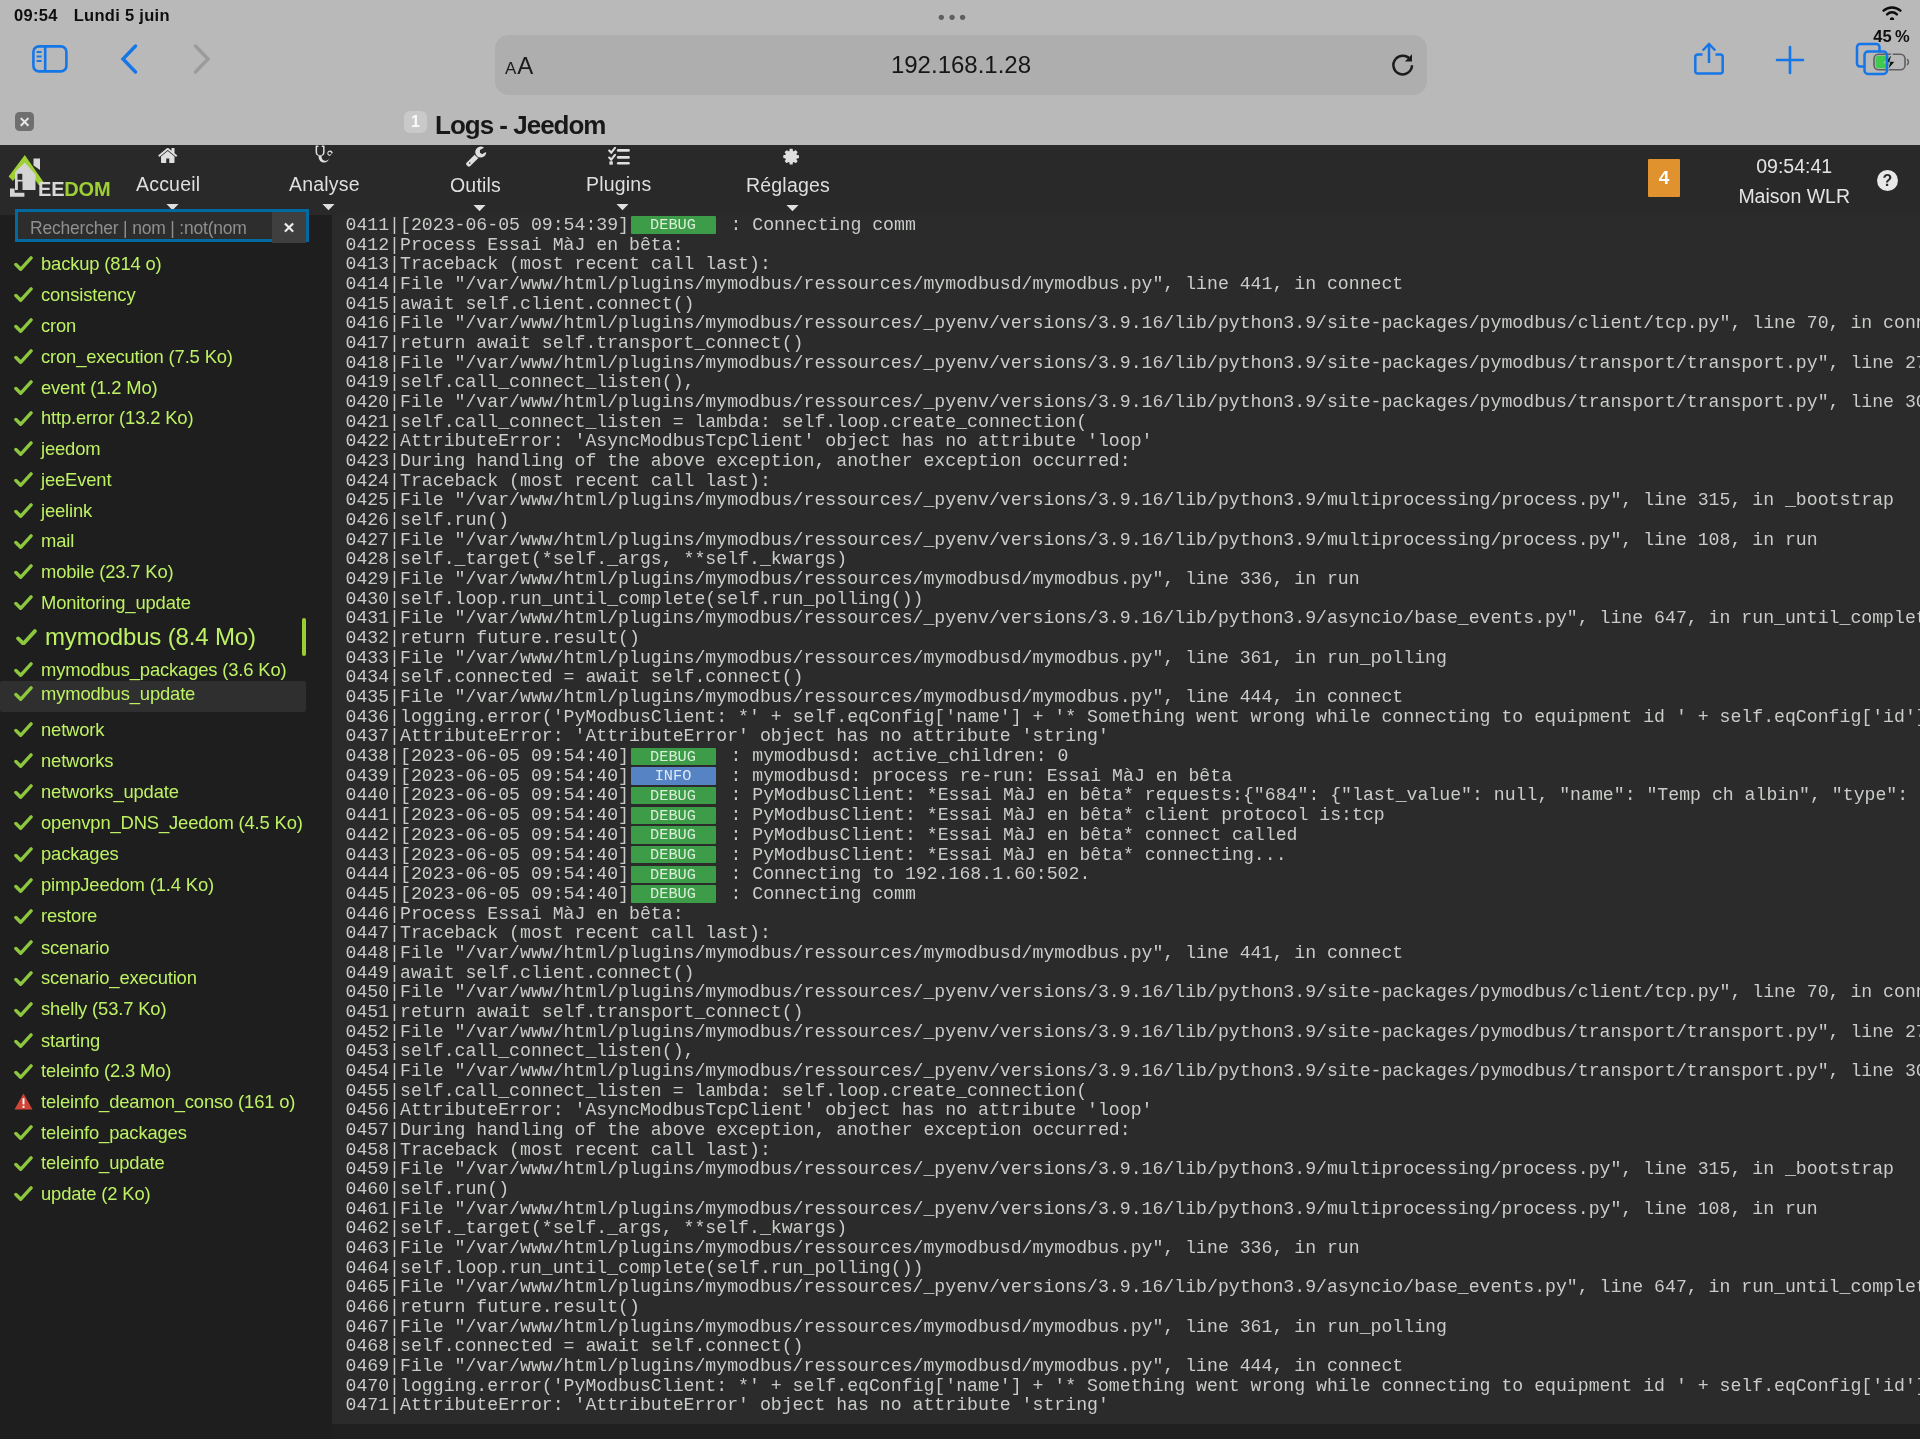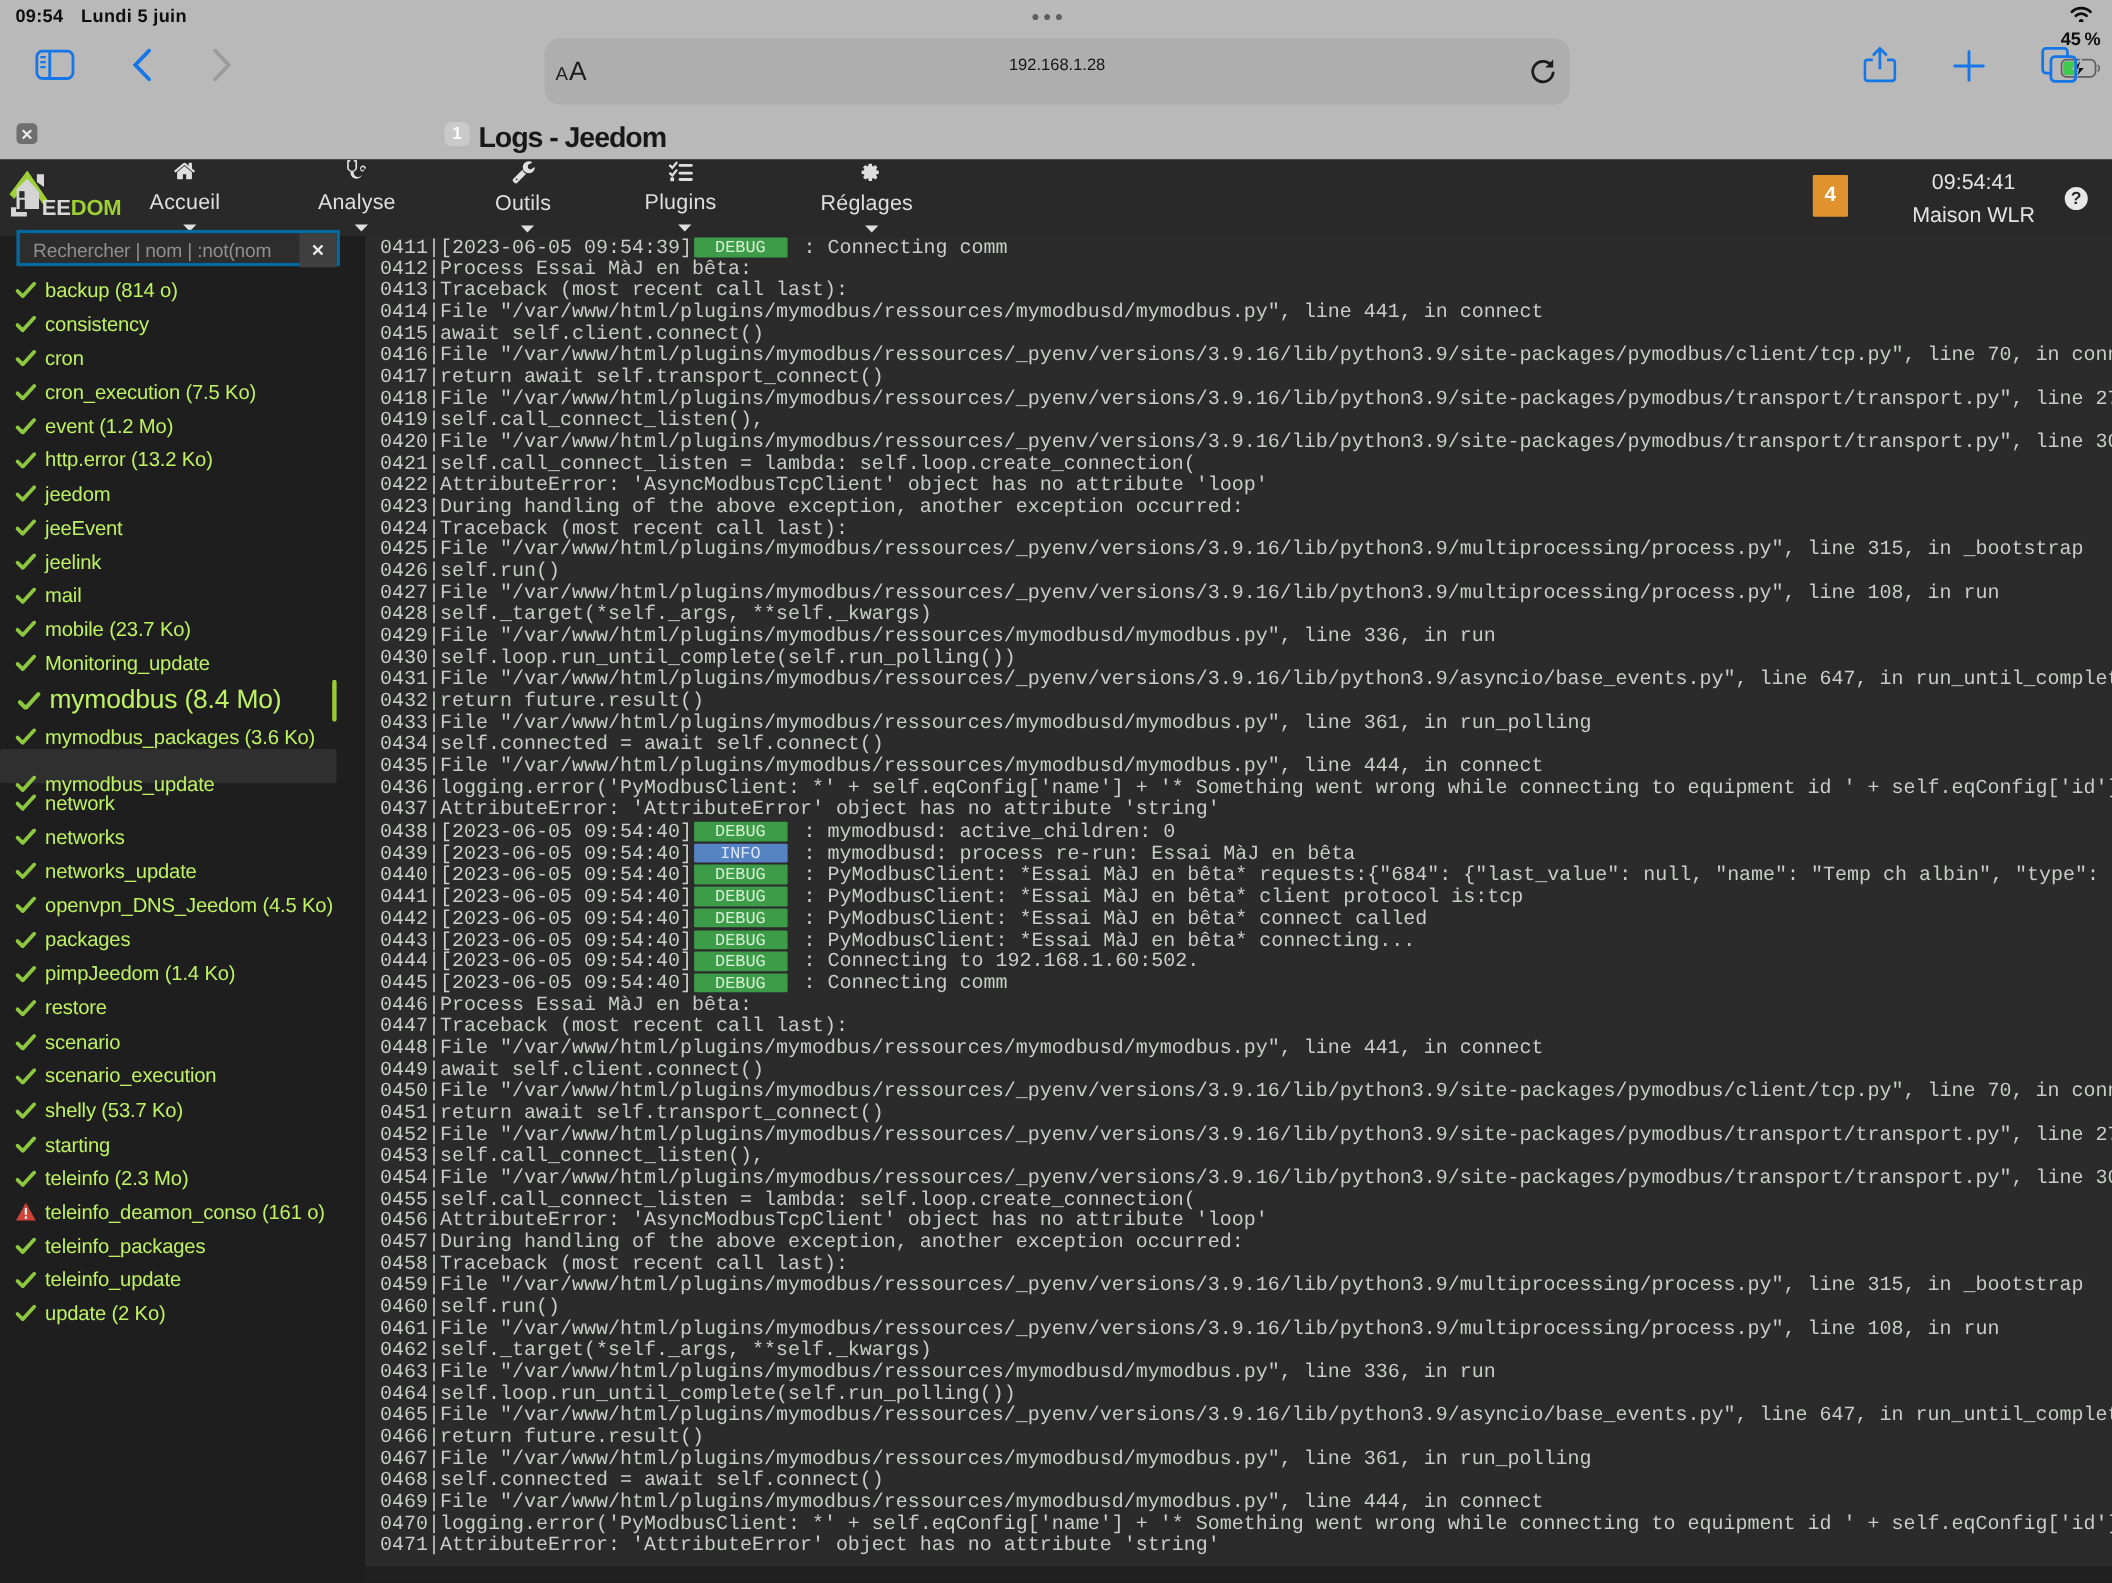--- a/index.html
+++ b/index.html
@@ -6,21 +6,21 @@
 #chrome { position:absolute; left:0; top:0; width:1920px; height:145px; background:#b9b9b9; }
 #tab2 { position:absolute; left:960px; top:103px; width:960px; height:42px; background:#a9a9a9; border-left:1px solid #8f8f8f; border-bottom:1px solid #a2a2a2; display:flex; align-items:center; justify-content:center; gap:9px; }
 #tab2 span { color:#4e4e4e; font-size:18.2px; font-weight:bold; letter-spacing:-0.35px; }
 #stat-l { position:absolute; left:14px; top:6px; font-size:16.5px; font-weight:bold; color:#0e0e0e; letter-spacing:0.3px;}
 #stat-l b { margin-left:16px; font-weight:bold; }
 #dots { position:absolute; left:938px; top:6px; color:#5f5f5f; font-size:19px; letter-spacing:4px; font-weight:bold;}
 #stat-r { position:absolute; right:10px; top:4px; display:flex; align-items:center; gap:7px; color:#0e0e0e; font-size:16.5px; font-weight:bold;flex-direction:column;}
 #pill { position:absolute; left:495px; top:35px; width:932px; height:60px; background:#aeaeae; border-radius:14px; }
 #pill .aa { position:absolute; left:10px; top:17px; color:#1c1c1c; font-size:24px; letter-spacing:1px;}
 #pill .aa .sm { font-size:17px; }
-#pill .url { position:absolute; left:0; right:0; top:16px; text-align:center; color:#161616; font-size:15px; }
+#pill .url { position:absolute; left:0; right:0; top:16px; text-align:center; color:#161616; font-size:24px; }
 #xbtn { position:absolute; left:15px; top:112px; width:19px; height:19px; background:#6f6f6f; border-radius:4.5px; color:#e9e9e9; font-size:14px; font-weight:bold; display:flex;align-items:center;justify-content:center; }
 #tbadge { position:absolute; left:404px; top:111px; width:23px; height:22px; background:#c9c9c9; border-radius:6px; color:#fafafa; font-size:16px; font-weight:bold; display:flex;align-items:center;justify-content:center;}
 #ttitle { position:absolute; left:435px; top:110px; color:#181818; font-size:26px; font-weight:bold; letter-spacing:-1px;}
 #navbar { position:absolute; left:0; top:145px; width:1920px; height:70px; background:#282928; }
 .mi { position:absolute; top:0; height:70px; display:flex; align-items:center; gap:7px; color:#dfdfdf; font-size:19.5px; letter-spacing:-0.3px;flex-direction:column; }
 .mi span { letter-spacing:0.2px; }
 #nbadge { position:absolute; left:1648px; top:14px; width:32px; height:38px; background:#e0922f; color:#fff; font-size:19px; font-weight:bold; display:flex; align-items:center; justify-content:center; border-radius:1px;}
 #ntime { position:absolute; right:70px; top:6px; text-align:center; color:#e4e4e4; font-size:19.5px; line-height:30px; }
 #qmark { position:absolute; right:22px; top:25px; width:21px; height:21px; border-radius:50%; background:#e8e8e8; color:#282928; font-weight:bold; font-size:16px; display:flex; align-items:center; justify-content:center; }
 #side { position:absolute; left:0; top:215px; width:332px; height:1224px; background:#1d1e1d; }
@@ -257,21 +257,21 @@
       </svg>
       <span>mymodbus (8.4 Mo)</span>
     </div>
 <div class="row" style="top:441.0px">
       <svg class="ck" viewBox="0 0 20 16">
         <path d="M2 9 L7 14 L18 2" fill="none" stroke="#8dc63f" stroke-width="3.6" stroke-linecap="round" stroke-linejoin="round"></path>
       </svg>
       <span>mymodbus_packages (3.6 Ko)</span>
     </div>
 <div class="rowhl" style="top:465.7px"></div>
-<div class="row" style="top:484px">
+<div class="row" style="top:465px">
       <svg class="ck" viewBox="0 0 20 16">
         <path d="M2 9 L7 14 L18 2" fill="none" stroke="#8dc63f" stroke-width="3.6" stroke-linecap="round" stroke-linejoin="round"></path>
       </svg>
       <span>mymodbus_update</span>
     </div>
 <div class="row" style="top:501.5px">
       <svg class="ck" viewBox="0 0 20 16">
         <path d="M2 9 L7 14 L18 2" fill="none" stroke="#8dc63f" stroke-width="3.6" stroke-linecap="round" stroke-linejoin="round"></path>
       </svg>
       <span>network</span>

